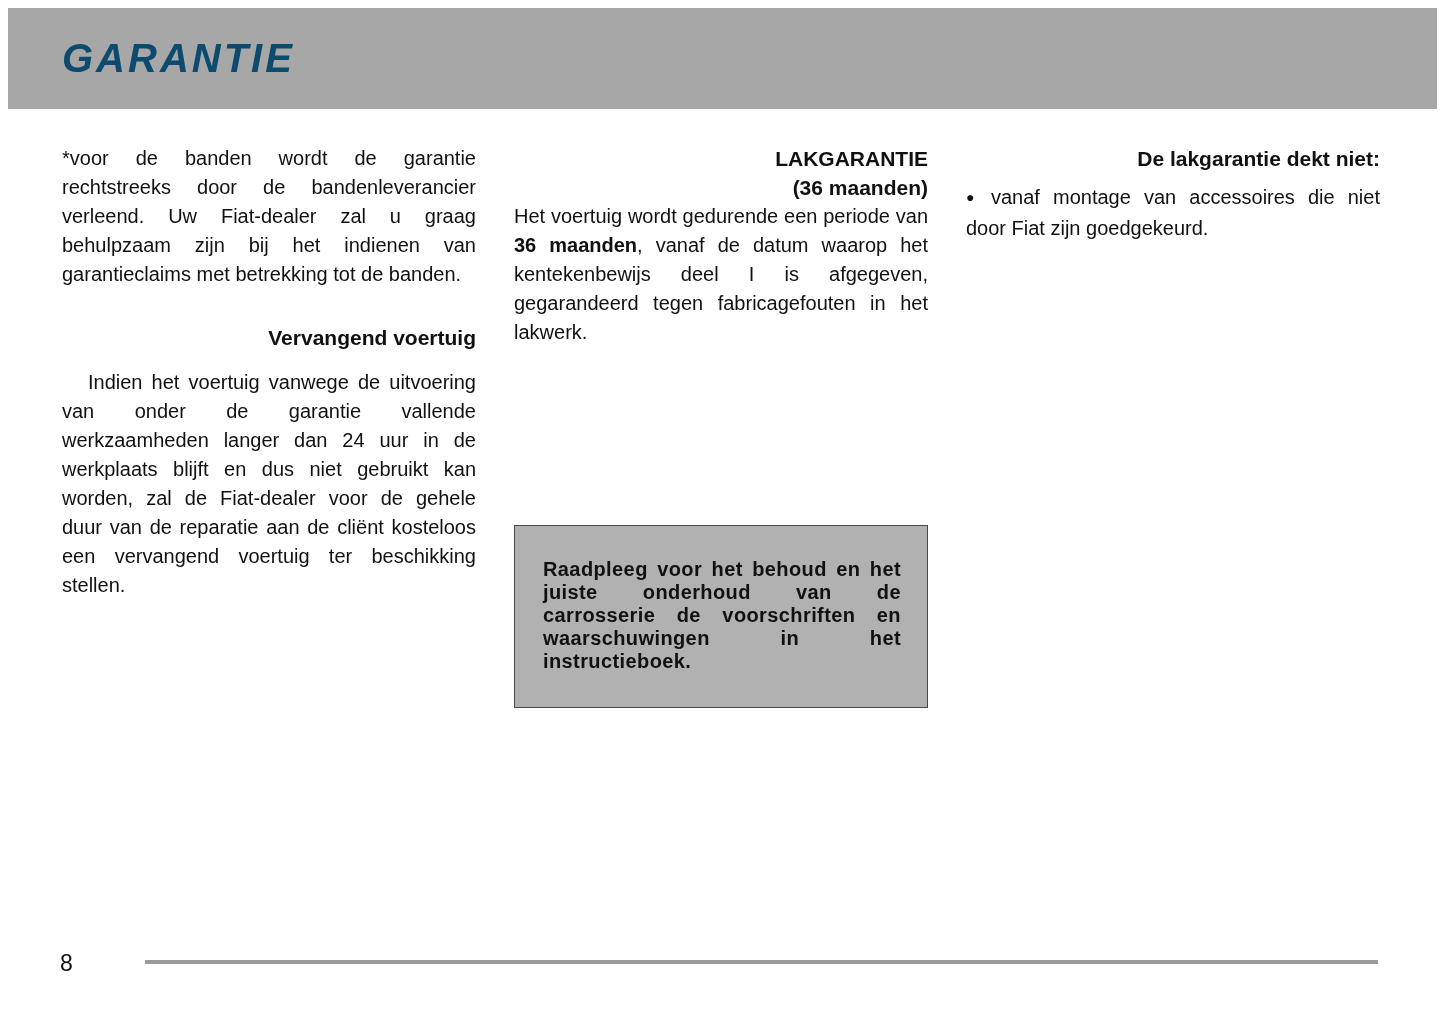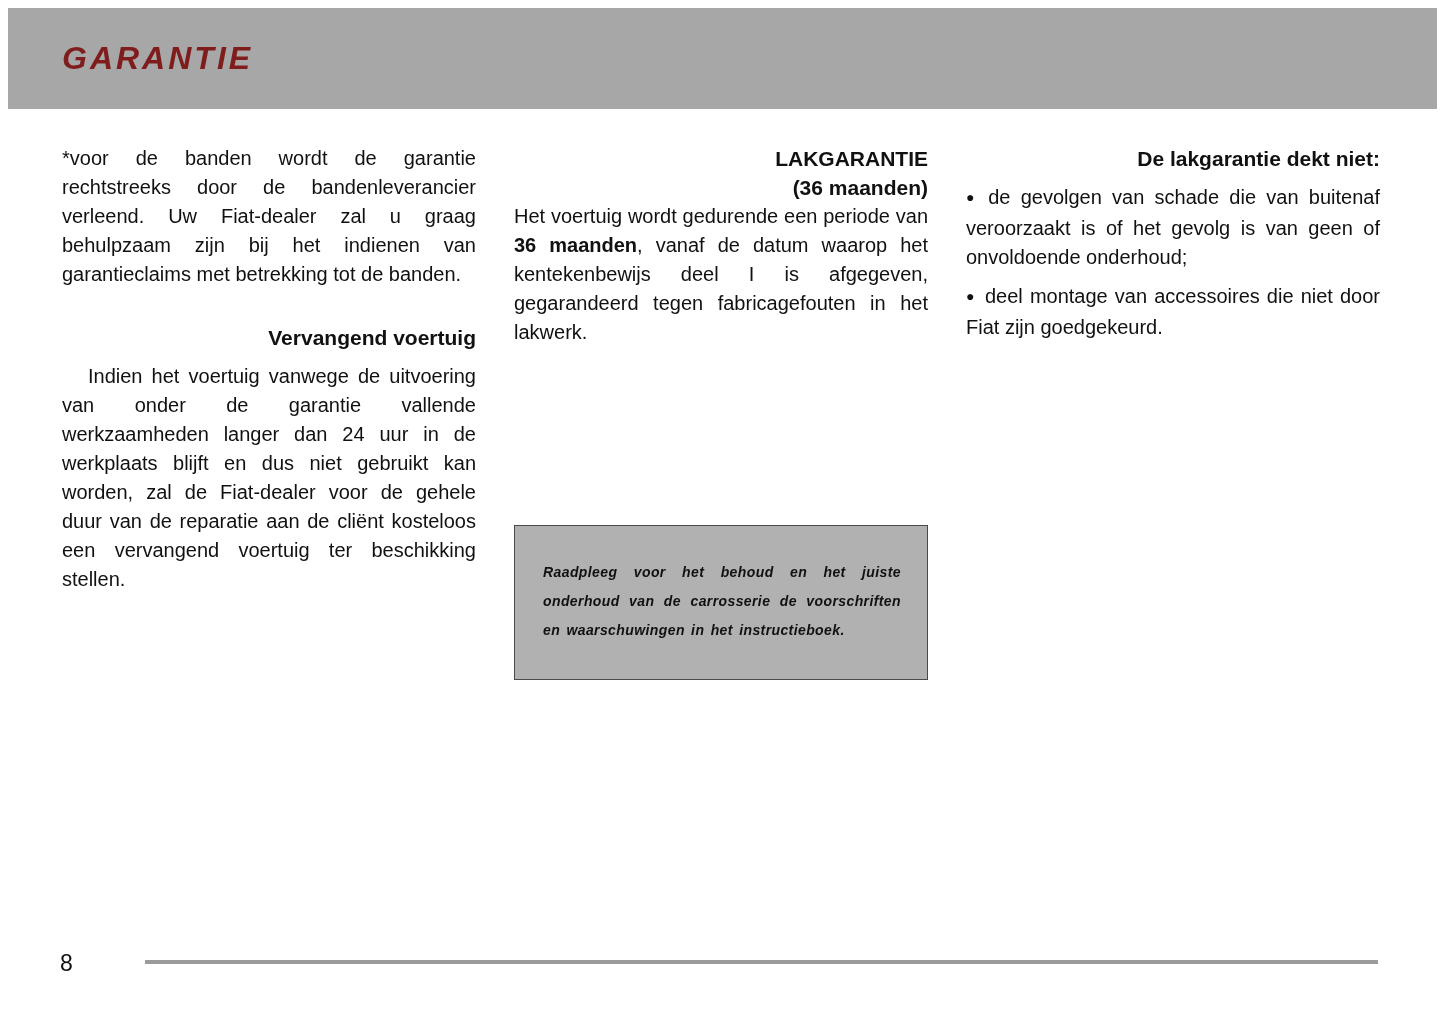--- a/index.html
+++ b/index.html
@@ -21,25 +21,25 @@
     left: 8px;
     top: 8px;
     right: 8px;
     height: 101px;
     background: #a7a7a7;
     display: flex;
     align-items: center;
   }
   .banner-title {
     margin-left: 54px;
-    font-size: 32px;
+    font-size: 40px;
     font-weight: bold;
     font-style: italic;
     letter-spacing: 3px;
-    color: #7f1d1d;
+    color: #0c4a6e;
   }
   
   .columns {
     position: absolute;
     top: 144px;
     left: 62px;
     right: 65px;
     display: flex;
     gap: 38px;
   }
@@ -64,33 +64,32 @@
   }
   .bullet {
     font-size: 14px;
     padding-right: 9px;
     position: relative;
     top: -2px;
   }
   .mt-sm  { margin-top: 10px; }
   .mt-md  { margin-top: 26px; }
   .mt-xl  { margin-top: 44px; }
-  .heading-col1 { margin-top: 34px; margin-bottom: 10px; }
+  .heading-col1 { margin-top: 34px; margin-bottom: 16px; }
   
   .notice-box {
     margin-top: 178px;
     background: #b1b1b1;
     border: 1px solid #4a4a4a;
     padding: 32px 26px 34px 28px;
   }
   .notice-box p {
     font-weight: bold;
-    font-style: italic;
-    font-size: 14px;
-    line-height: 29px;
+    font-size: 20px;
+    line-height: 23px;
     letter-spacing: 0.4px;
     word-spacing: 2px;
   }
   
   .footer-pagenum {
     position: absolute;
     left: 60px;
     top: 950px;
     font-size: 23px;
     color: #111111;
@@ -123,20 +122,19 @@
     <p class="h2">LAKGARANTIE</p>
     <p class="h2">(36 maanden)</p>
     <p><span>Het voertuig wordt gedurende een periode van </span><b>36 maanden</b><span>, vanaf de datum waarop het kentekenbewijs deel I is afgegeven, gegarandeerd tegen fabricagefouten in het lakwerk.</span></p>
     <div class="notice-box">
       <p>Raadpleeg voor het behoud en het juiste onderhoud van de carrosserie de voorschriften en waarschuwingen in het instructieboek.</p>
     </div>
   </div>
 
   <div class="col">
     <p class="h2">De lakgarantie dekt niet:</p>
-    <p class="mt-sm"><span class="bullet">●</span><span>de gevolgen van schade die van buitenaf veroorzaakt is of het gevolg is van geen of onvoldoende onderhoud;</span></p>
-    <p class="mt-sm"><span class="bullet">●</span><span>deel montage van accessoires die niet door Fiat zijn goedgekeurd.</span></p>
+    <p class="mt-sm"><span class="bullet">●</span><span>vanaf montage van accessoires die niet door Fiat zijn goedgekeurd.</span></p>
   </div>
 
 </div>
 
 <div class="footer-pagenum">8</div>
 <div class="footer-rule"></div>
 
 </body></html>

